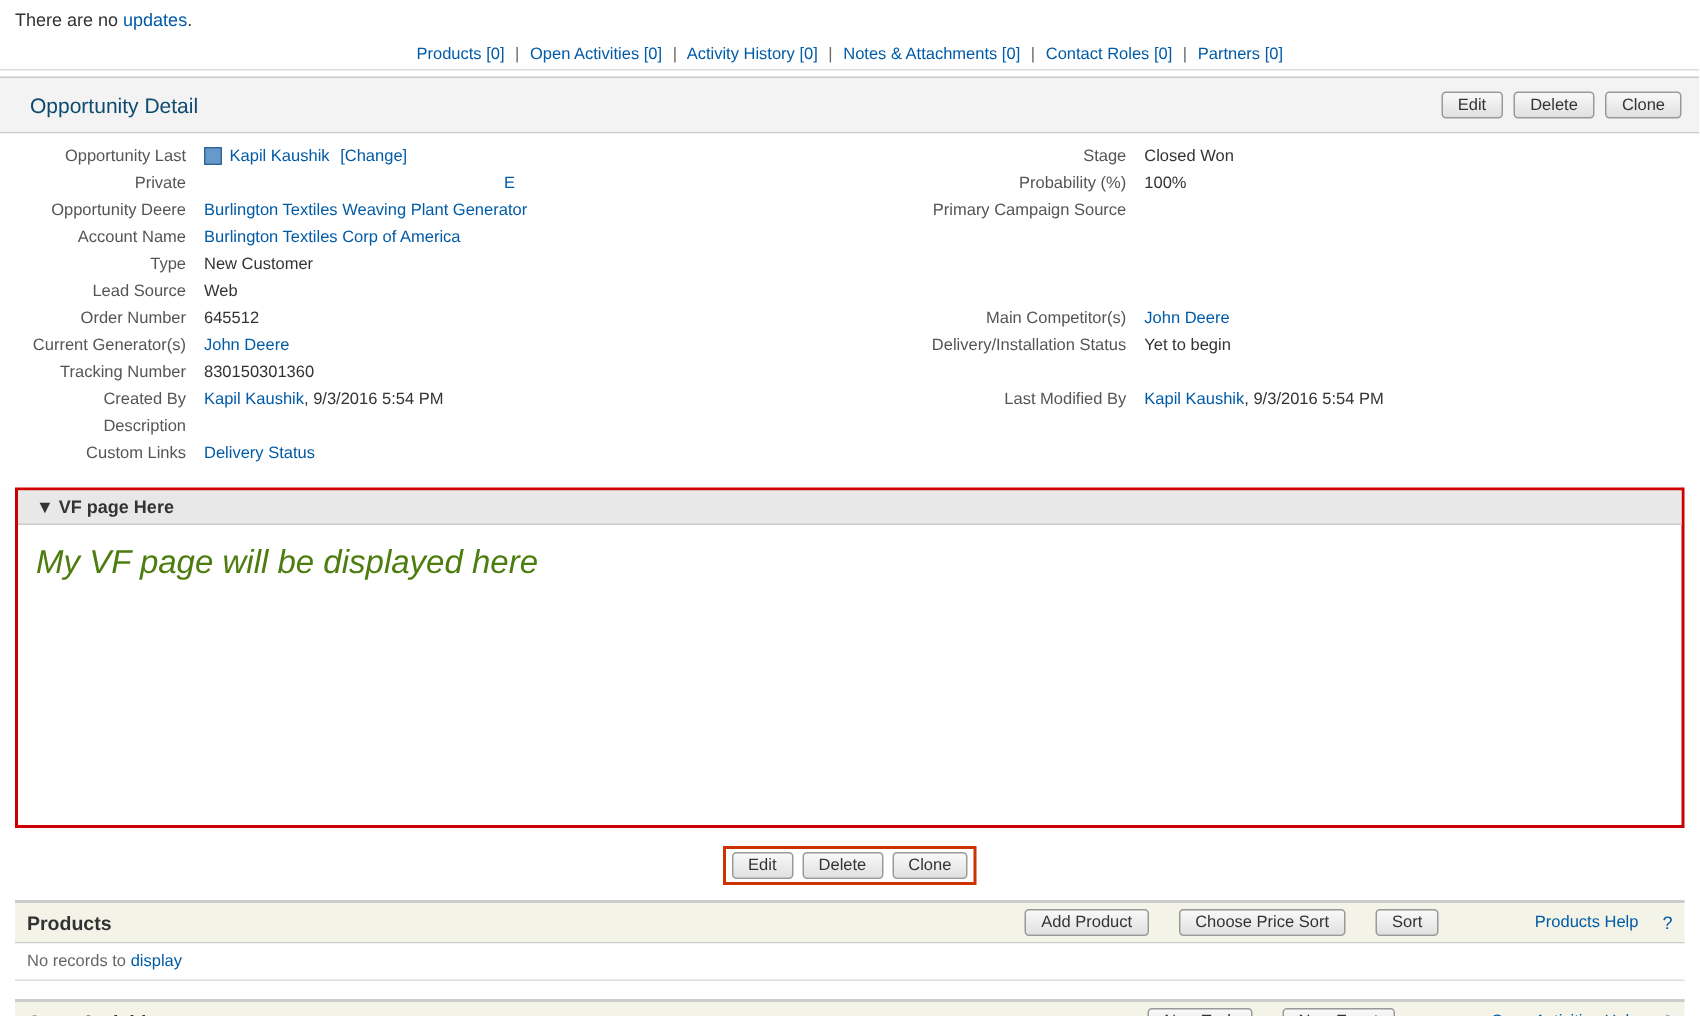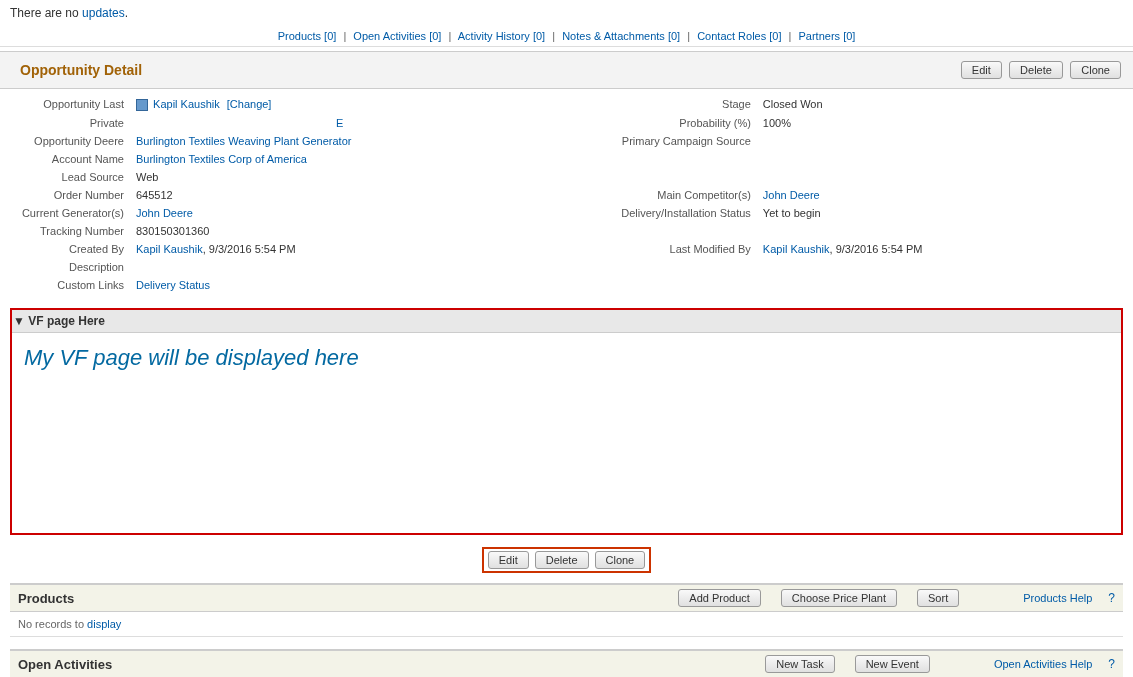--- a/index.html
+++ b/index.html
@@ -5,35 +5,35 @@
     * { box-sizing: border-box; margin: 0; padding: 0; }
     body { font-family: Arial, sans-serif; font-size: 12px; background: #fff; color: #333; }
     
     .top-bar { padding: 6px 10px; font-size: 12px; color: #333; }
     .top-bar a { color: #015ba7; text-decoration: none; }
     
     .nav-bar { text-align: center; padding: 4px; border-bottom: 1px solid #ddd; font-size: 11px; }
     .nav-bar a { color: #015ba7; text-decoration: none; }
     .nav-bar span { margin: 0 4px; color: #666; }
     
-    .section-title { font-size: 14px; font-weight: bold; padding: 6px 10px; color: #a16207; }
+    .section-title { font-size: 14px; font-weight: normal; padding: 6px 10px; color: #0c4a6e; }
     
     .detail-section { background: #fff; padding: 6px 10px; }
     .btn { display: inline-block; padding: 2px 10px; font-size: 11px; border: 1px solid #999; background: linear-gradient(to bottom, #f9f9f9, #e0e0e0); cursor: pointer; border-radius: 3px; color: #333; margin: 0 2px; }
     
     .detail-table { width: 100%; border-collapse: collapse; font-size: 11px; }
     .detail-table td { padding: 3px 6px; vertical-align: top; }
     .detail-table .label { text-align: right; color: #555; font-weight: normal; width: 120px; white-space: nowrap; }
     .detail-table .value { color: #333; }
     .detail-table .value a { color: #015ba7; text-decoration: none; }
     
     .vf-section { border: 2px solid #cc0000; margin: 8px 10px; }
-    .vf-section-header { background: #e8e8e8; padding: 4px 1px; font-size: 12px; font-weight: bold; cursor: pointer; border-bottom: 1px solid #ccc; }
+    .vf-section-header { background: #e8e8e8; padding: 4px 12px; font-size: 12px; font-weight: bold; cursor: pointer; border-bottom: 1px solid #ccc; }
     .vf-section-body { padding: 12px; min-height: 200px; }
-    .vf-placeholder-text { font-style: italic; font-size: 22px; color: #0369a1; }
+    .vf-placeholder-text { font-style: italic; font-size: 22px; color: #4d7c0f; }
     
     .subsection { margin: 6px 10px 0 10px; }
     .subsection-header { background: #f3f3e8; border-top: 2px solid #ccc; border-bottom: 1px solid #ccc; padding: 4px 8px; display: flex; align-items: center; justify-content: space-between; }
     .subsection-title { font-size: 13px; font-weight: bold; color: #333; }
     .subsection-actions { display: flex; align-items: center; gap: 16px; }
     .subsection-help { color: #015ba7; text-decoration: none; font-size: 11px; }
     .subsection-body { padding: 6px 8px; background: #fff; border-bottom: 1px solid #ddd; font-size: 11px; color: #666; }
     .subsection-body a { color: #015ba7; text-decoration: none; }
 
     .owner-icon { display: inline-block; width: 12px; height: 12px; background: #6699cc; border: 1px solid #336699; vertical-align: middle; margin-right: 2px; }
@@ -102,20 +102,26 @@
     </tr>
     <tr>
       <td class="label">Account Name</td>
       <td class="value">
         <a href="#">Burlington Textiles Corp of America</a>
       </td>
       <td></td>
           <td></td>
     </tr>
     <tr>
+      <td class="label">Type</td>
+      <td class="value">New Customer</td>
+      <td></td>
+          <td></td>
+    </tr>
+    <tr>
       <td class="label">Lead Source</td>
       <td class="value">Web</td>
       <td></td>
           <td></td>
     </tr>
     <tr>
       <td class="label">Order Number</td>
       <td class="value">645512</td>
       <td class="label">Main Competitor(s)</td>
       <td class="value">
@@ -180,21 +186,21 @@
     <button class="btn">Delete</button>
     <button class="btn">Clone</button>
   </div>
 </div>
 
 <div class="subsection">
   <div class="subsection-header">
     <span class="subsection-title">Products</span>
     <div class="subsection-actions">
       <button class="btn">Add Product</button>
-      <button class="btn">Choose Price Plant</button>
+      <button class="btn">Choose Price Sort</button>
       <button class="btn">Sort</button>
       <span style="width:30px;"></span>
       <a href="#" class="subsection-help">Products Help</a>
       <span style="color:#015ba7;">?</span>
     </div>
   </div>
   <div class="subsection-body">
     No records to <a href="#">display</a>
   </div>
 </div>

